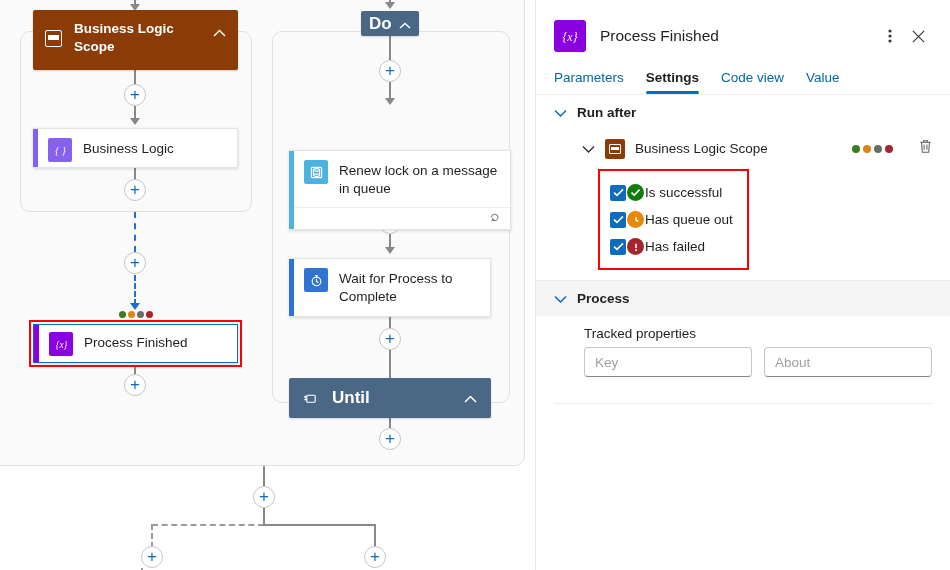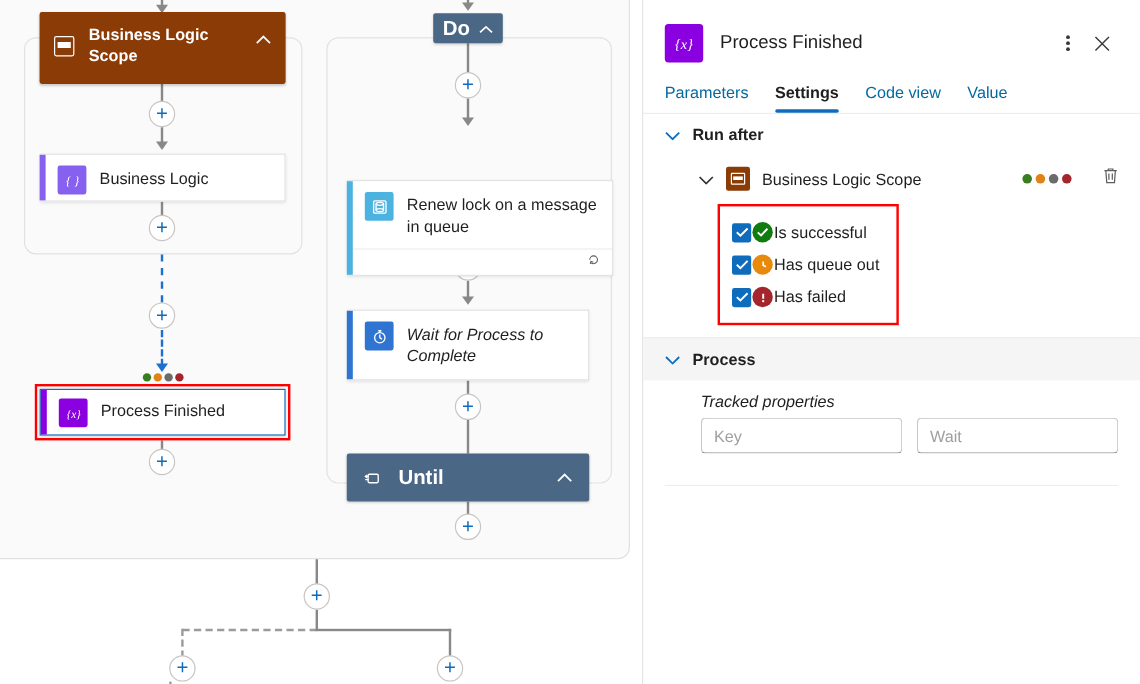--- a/index.html
+++ b/index.html
@@ -265,21 +265,20 @@
   .status-ico {
     width: 17px; height: 17px; flex:0 0 17px; border-radius: 50%;
     display:flex; align-items:center; justify-content:center;
     color: #ffffff; font-size: 11px; font-weight: bold;
   }
   .cond-row .ctext { font-size: 13.5px; color: #201f1e; }
 
   .tracked-label {
     font-size: 13.5px; color: #201f1e;
     padding: 10px 18px 6px 48px;
-    font-style: italic;
   }
   .fields { display: flex; gap: 12px; padding: 0 18px 0 48px; }
   .fld {
     flex: 1; height: 30px;
     border: 1px solid #c5c5c5; border-bottom: 1px solid #8a8886;
     border-radius: 4px;
     display: flex; align-items: center;
     padding: 0 10px;
     font-size: 13.5px; color: #a19f9d;
     background: #ffffff;
@@ -396,21 +395,21 @@
           </svg>
         </span>
       </div>
     </div>
 
     <div class="vline" style="left:389px; top:185px; height:24px;"></div>
     <div class="plus-btn" style="left:379px; top:212px;"></div>
     <div class="vline" style="left:389px; top:234px; height:14px;"></div>
     <div class="arrowhead" style="left:385px; top:247px;"></div>
 
-    <div class="node-card" style="left:289px; top:258px; width:202px; height:59px;font-style:italic;">
+    <div class="node-card" style="left:289px; top:258px; width:202px; height:59px;">
       <span class="accent" style="background:#2f74d0;"></span>
       <div class="body">
         <span class="ico" style="background:#2f74d0;">
           <svg width="15" height="15" viewBox="0 0 16 16" fill="none" stroke="#ffffff" stroke-width="1.2">
             <circle cx="8" cy="9" r="4.6"></circle>
             <path d="M8 6.2 V9 L10 10.3"></path>
             <path d="M6.6 2.8 h2.8"></path>
             <path d="M8 2.8 V4.4"></path>
           </svg>
         </span>
@@ -570,18 +569,18 @@
         <svg width="13" height="8" viewBox="0 0 13 8">
             <path d="M1 1.5 L6.5 7 L12 1.5" stroke="#0f6cbd" stroke-width="1.5" fill="none"></path>
           </svg>
       </span>
       <span class="st">Process</span>
     </div>
 
     <div class="tracked-label">Tracked properties</div>
     <div class="fields">
       <div class="fld">Key</div>
-      <div class="fld">Wait</div>
+      <div class="fld">About</div>
     </div>
 
     <div class="bot-div"></div>
   </div>
 </div>
 
 </body></html>

